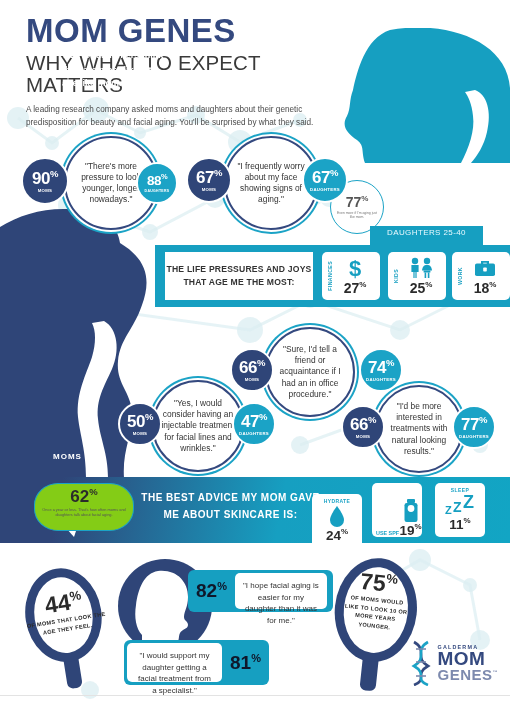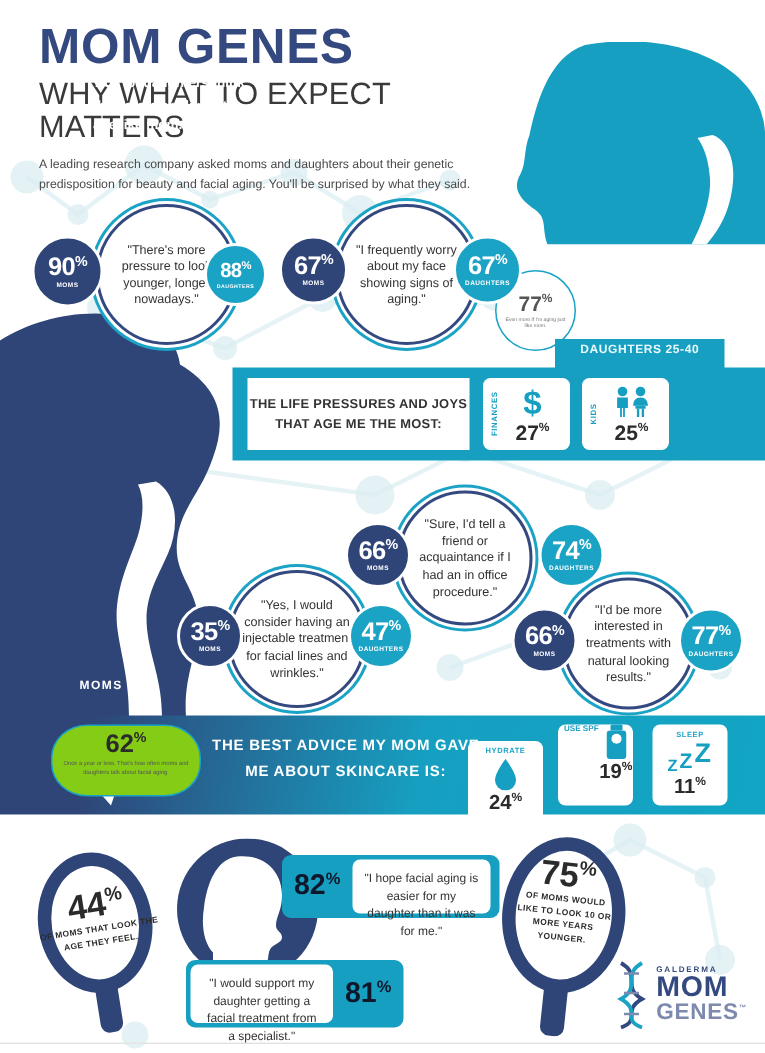--- a/index.html
+++ b/index.html
@@ -80,21 +80,21 @@
   .navy-blob { position:absolute; z-index:1; }
 
   
   .band-life {
     position:absolute; left:155px; top:245px; width:355px; height:62px;
     background:#169FC1; z-index:6;
   }
   .band-life-tab {
     position:absolute; left:370px; top:226px; width:113px; height:26px;
     background:#169FC1; z-index:6; color:#eafaff;
-    font-size:8px; font-weight:bold; text-align:center; padding-top:2px;
+    font-size:8px; font-weight:normal; text-align:center; padding-top:2px;
     letter-spacing:0.4px; line-height:1.35;
   }
   .life-label {
     position:absolute; left:165px; top:252px; width:148px; height:48px;
     background:#fff; display:flex; align-items:center; justify-content:center;
     text-align:center; font-size:8.6px; font-weight:bold; color:#333;
     line-height:1.5; letter-spacing:0.2px; z-index:7;
   }
   .life-card {
     position:absolute; top:252px; width:58px; height:48px; background:#fff;
@@ -141,21 +141,21 @@
     letter-spacing:0.5px; text-align:center;
   }
   .adv-card {
     position:absolute; top:483px; width:50px; height:54px; background:#fff;
     border-radius:5px; z-index:8; text-align:center; padding-top:4px;
   }
   .adv-card .cap { font-size:5px; font-weight:bold; color:#1BA3C6; letter-spacing:0.4px; }
   .adv-card .icon { height:24px; display:flex; align-items:center; justify-content:center; }
   .adv-card .val { font-size:13.5px; font-weight:bold; color:#2b2b2b; line-height:1; }
   .adv-card .val .s { font-size:8px; vertical-align:super; }
-  .adv-card.spf { display:flex; align-items:flex-start; padding-top:0; }
+  .adv-card.spf { display:flex; align-items:flex-end; padding-top:0; }
   .adv-card.spf .leftcap { font-size:5.4px; font-weight:bold; color:#1BA3C6; line-height:1.3; margin-left:4px; text-align:left;}
   .adv-card.spf .rightbody { flex:1; }
 
   
   .mirror { position:absolute; z-index:5; }
   .mirror-text {
     position:absolute; z-index:7; text-align:center; color:#2b2b2b;
   }
   .mirror-text .n { font-size:23px; font-weight:bold; line-height:0.9; }
   .mirror-text .n .s { font-size:13px; vertical-align:super; }
@@ -309,38 +309,51 @@
           <circle cx="21" cy="4" r="3.2" fill="#169FC1"></circle>
           <path d="M21,8 c3.4,0 4.6,2 5,5.5 h-10 c0.4,-3.5 1.6,-5.5 5,-5.5 z" fill="#169FC1"></path>
           <path d="M17.6,13.5 h6.8 v2 h-6.8 z" fill="#169FC1"></path>
           <path d="M18.6,15.5 h1.6 v5.5 h-1.6 z M21.8,15.5 h1.6 v5.5 h-1.6 z" fill="#169FC1"></path>
         </svg>
       </div>
       <div class="val"><span>25</span><span class="s">%</span></div>
     </div>
   </div>
 
+  <div class="life-card" style="left:452px;">
+    <div class="vlabel">WORK</div>
+    <div class="body">
+      <div class="icon">
+        <svg width="24" height="20" viewBox="0 0 24 20">
+          <path d="M8,3 h8 v3 h-2.2 v-1.2 h-3.6 v1.2 h-2.2 z" fill="#169FC1"></path>
+          <rect x="2" y="5.5" width="20" height="12.5" rx="1.8" fill="#169FC1"></rect>
+          <rect x="10.2" y="9.5" width="3.6" height="4" rx="0.8" fill="#ffffff"></rect>
+        </svg>
+      </div>
+      <div class="val"><span>18</span><span class="s">%</span></div>
+    </div>
+  </div>
 
   <div class="bubble ring-duo" style="left:265px; top:327px; width:90px; height:90px;">
     <div class="q">"Sure, I'd tell a friend or acquaintance if I had an in office procedure."</div>
   </div>
   <div class="pct navy" style="left:230px; top:348px; width:44px; height:44px;">
     <div class="n"><span>66</span><span class="s">%</span></div>
     <div class="lbl">MOMS</div>
   </div>
   <div class="pct teal" style="left:359px; top:348px; width:44px; height:44px;">
     <div class="n"><span>74</span><span class="s">%</span></div>
     <div class="lbl">DAUGHTERS</div>
   </div>
 
   <div class="bubble ring-duo" style="left:152px; top:380px; width:92px; height:92px;">
     <div class="q">"Yes, I would consider having an injectable treatment for facial lines and wrinkles."</div>
   </div>
   <div class="pct navy" style="left:118px; top:402px; width:44px; height:44px;">
-    <div class="n"><span>35</span><span class="s">%</span></div>
+    <div class="n"><span>50</span><span class="s">%</span></div>
     <div class="lbl">MOMS</div>
   </div>
   <div class="pct teal" style="left:232px; top:402px; width:44px; height:44px;">
     <div class="n"><span>47</span><span class="s">%</span></div>
     <div class="lbl">DAUGHTERS</div>
   </div>
 
   <div class="bubble ring-duo" style="left:375px; top:385px; width:88px; height:88px;">
     <div class="q">"I'd be more interested in treatments with natural looking results."</div>
   </div>

